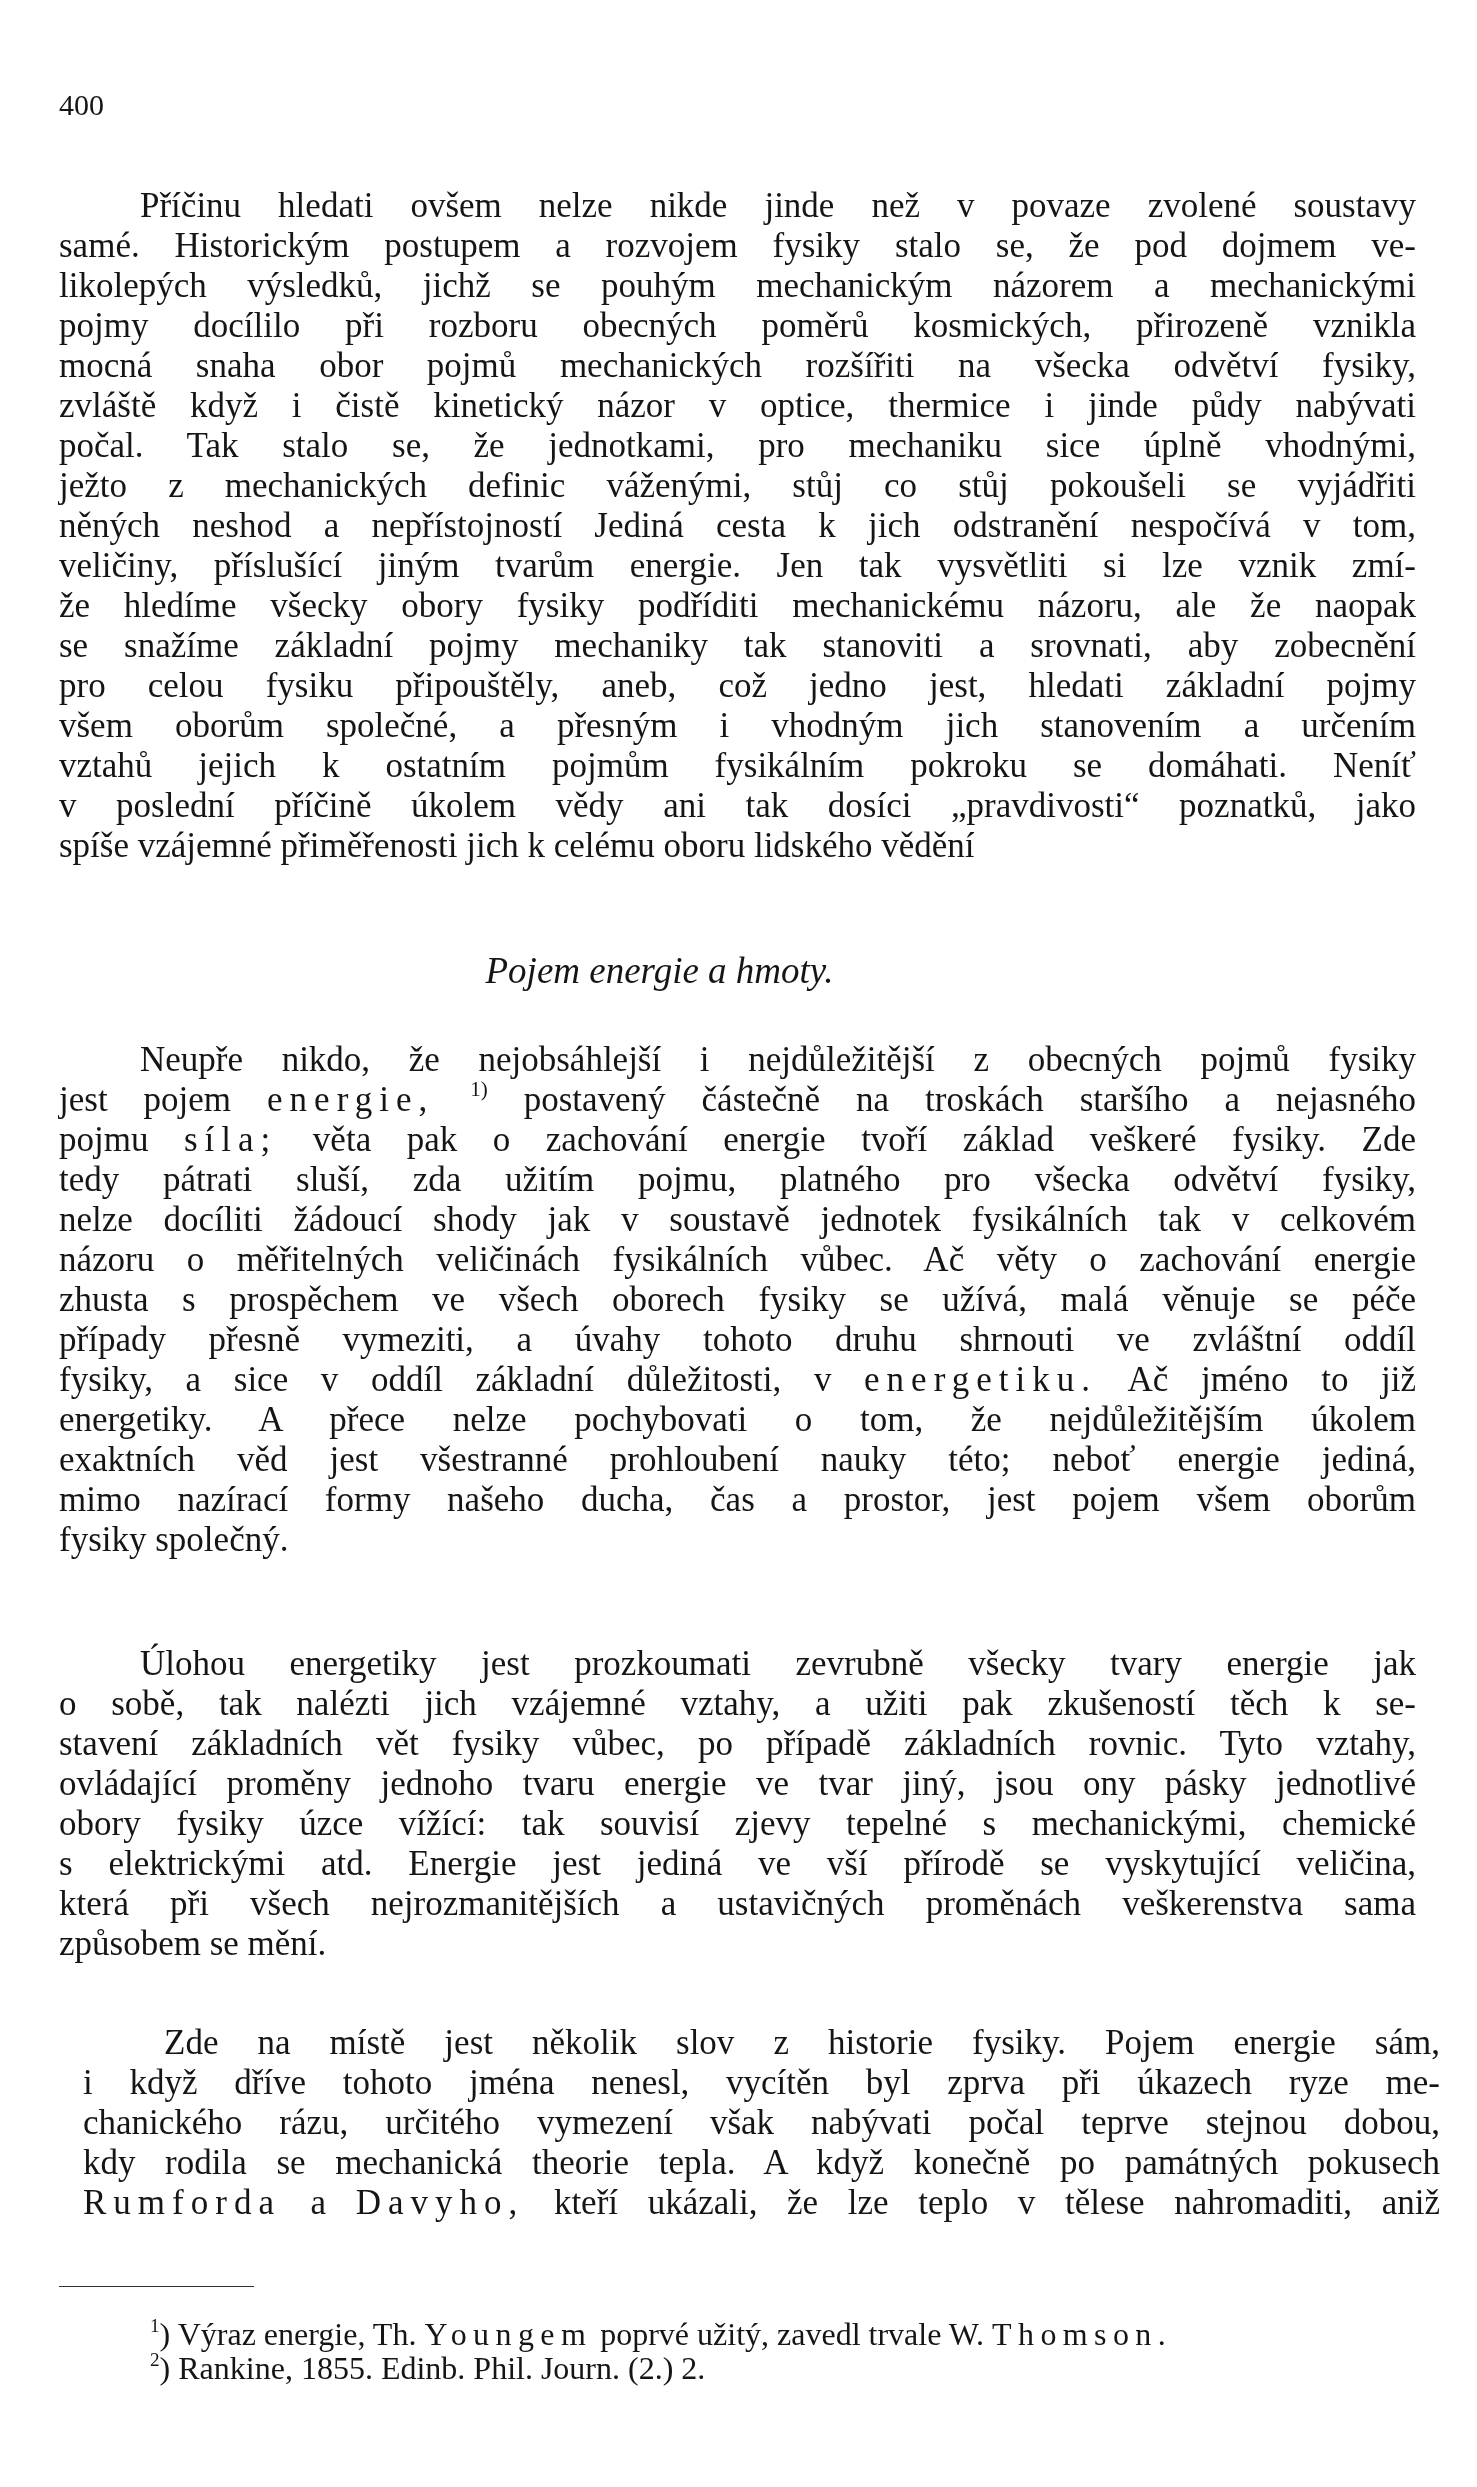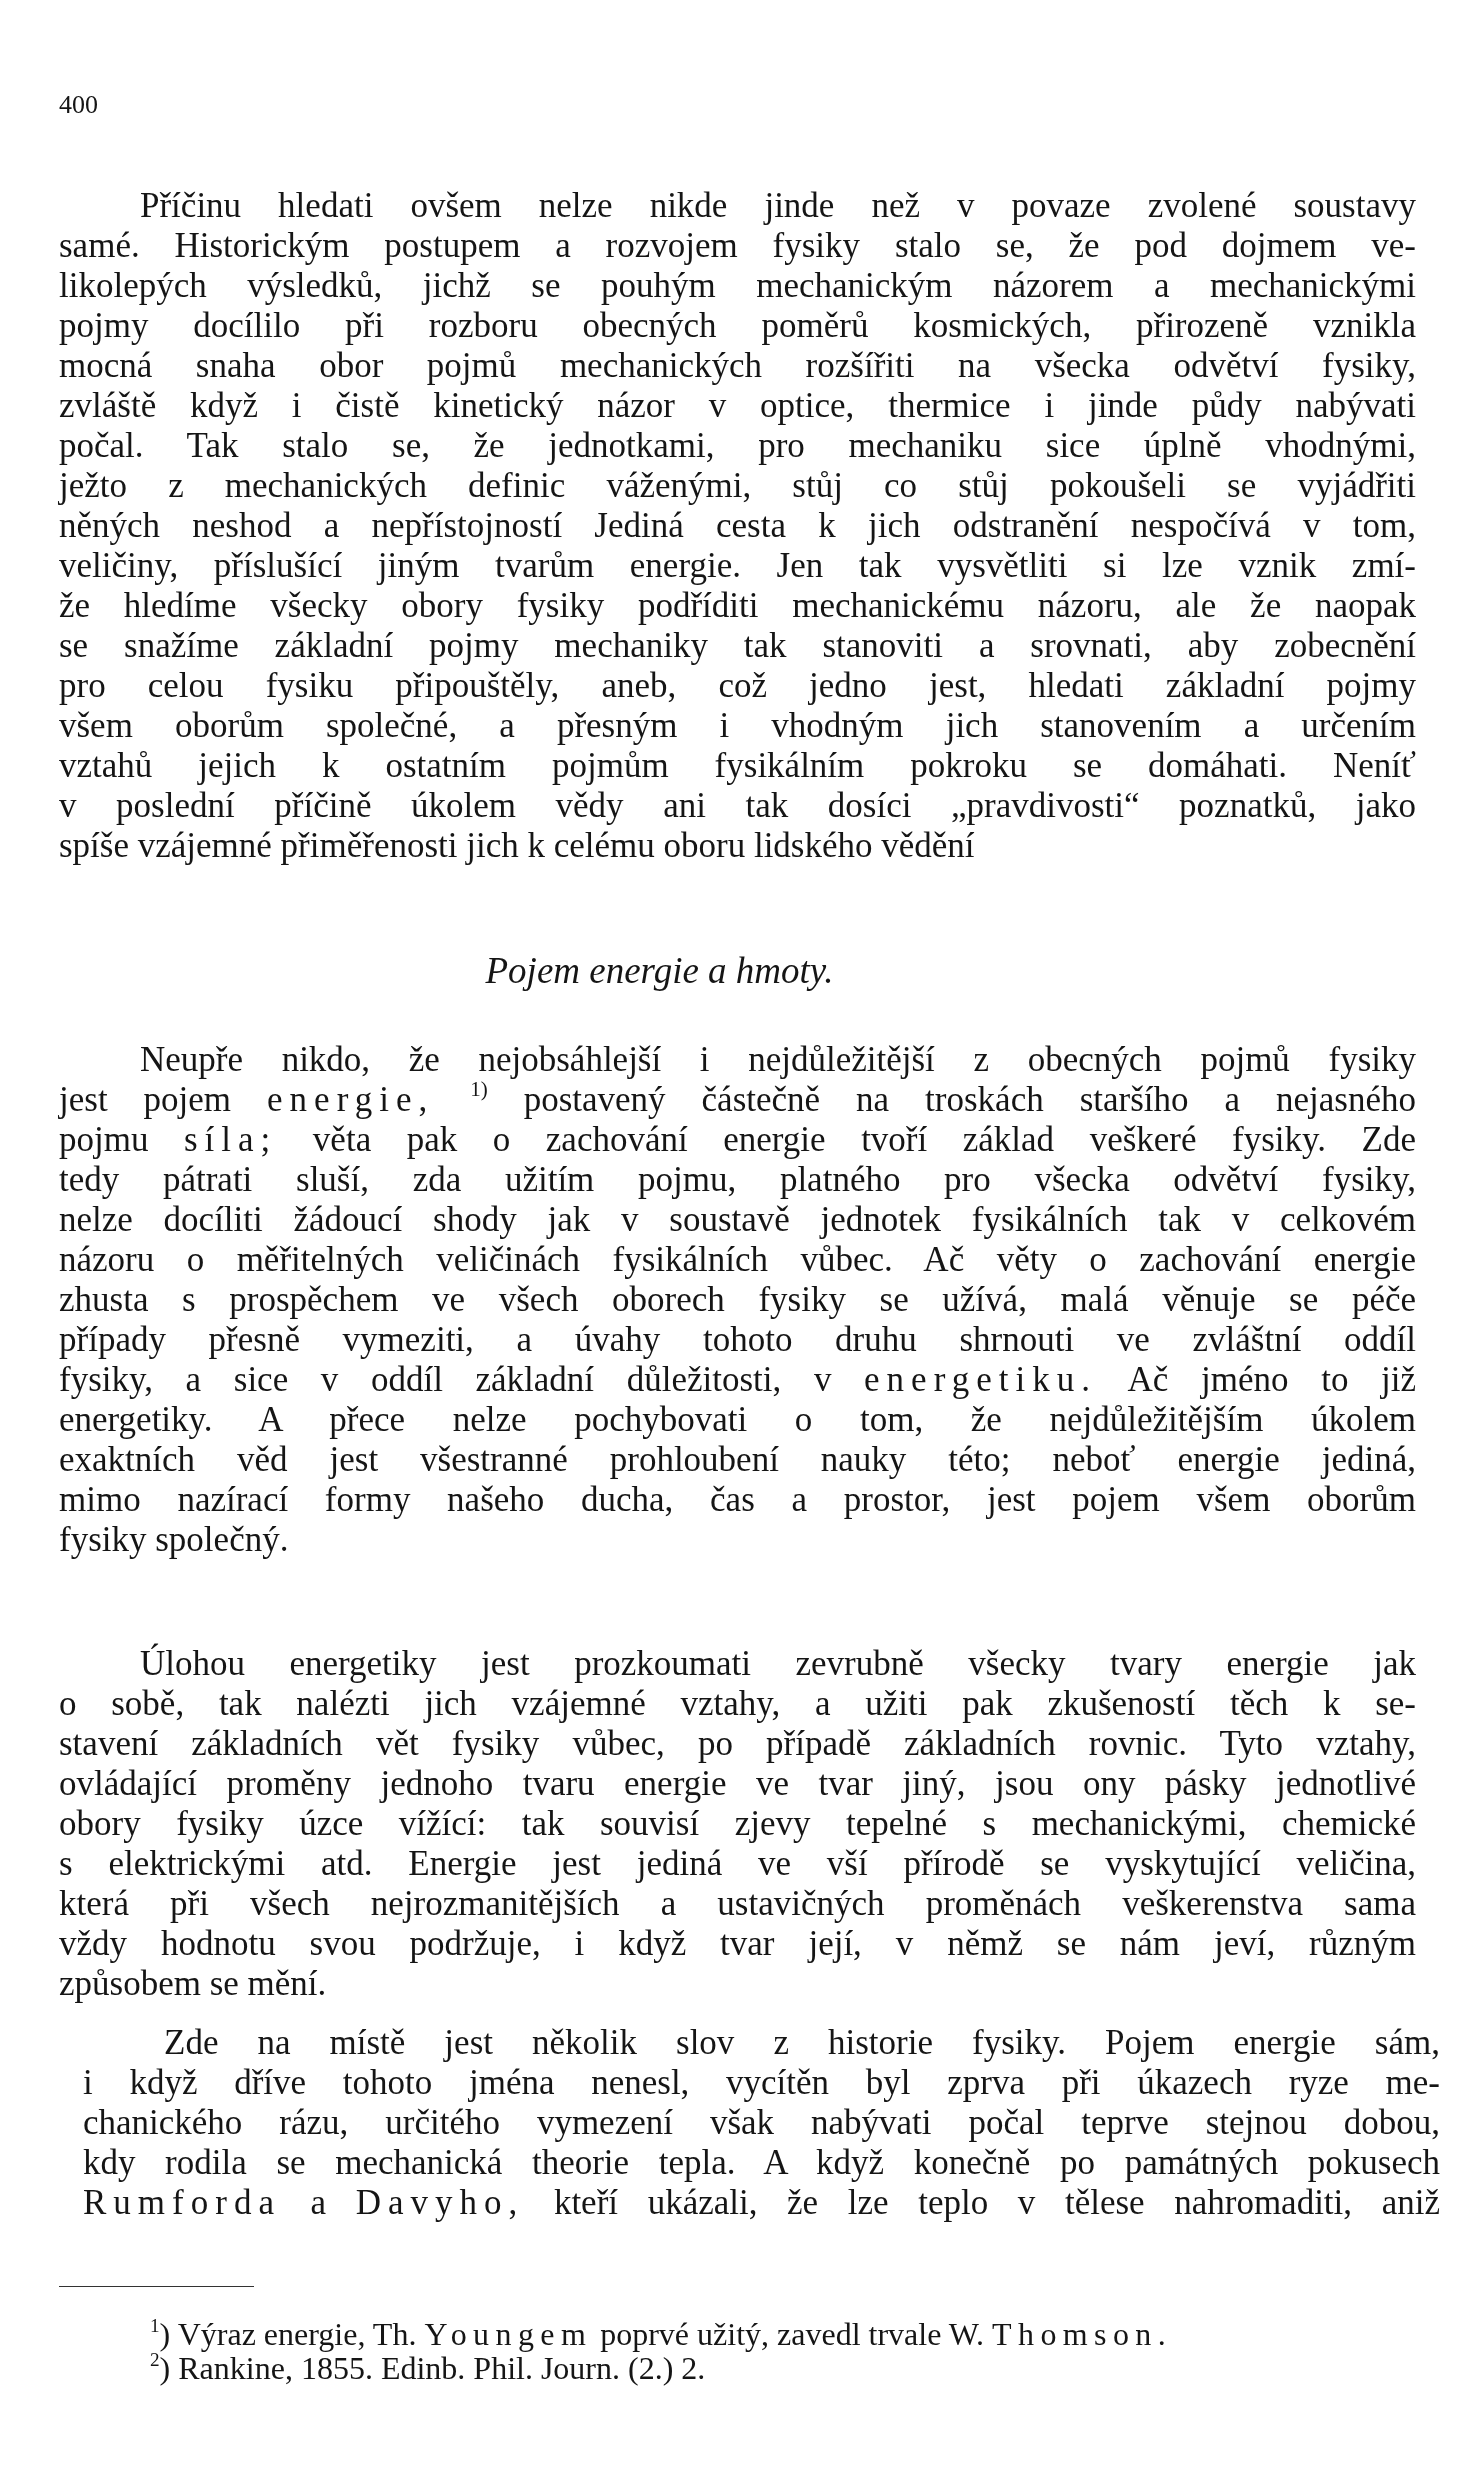--- a/index.html
+++ b/index.html
@@ -1,18 +1,18 @@
 <!DOCTYPE html>
 <html style="font-size:15px"><head>
 <meta charset="utf-8">
 <style>
   html, body { margin: 0; padding: 0; background: #ffffff; }
   body { width: 1477px; height: 2487px; position: relative; overflow: hidden;
          font-family: "Liberation Serif", "DejaVu Serif", serif; color: #151515; }
-  .page-number { position: absolute; left: 59px; top: 86px; font-size: 26px; line-height: 37px; }
+  .page-number { position: absolute; left: 59px; top: 86px; font-size: 30px; line-height: 37px; }
   .block { position: absolute; left: 59px; width: 1357px; font-size: 35px; line-height: 40px; }
   .line { display: block; height: 40px; text-align: justify; text-align-last: justify; white-space: normal; }
   .line.last { text-align-last: left; }
   .line.indent { padding-left: 81px; }
   .sp { letter-spacing: 0.2em; }
   .sup { font-size: 0.6em; vertical-align: 0.7em; line-height: 0; }
   #para1 { top: 186px; }
   .section-title { position: absolute; left: 0; width: 1319px; top: 947px; text-align: center;
                    font-style: italic; font-size: 37px; line-height: 47px; }
   #para2 { top: 1040px; }
@@ -67,21 +67,20 @@
       <span class="line last"><span>fysiky společný.</span></span>
     </div>
   <div class="block" id="para3">
       <span class="line indent"><span>Úlohou energetiky jest prozkoumati zevrubně všecky tvary energie jak</span></span>
       <span class="line"><span>o sobě, tak nalézti jich vzájemné vztahy, a užiti pak zkušeností těch k se-</span></span>
       <span class="line"><span>stavení základních vět fysiky vůbec, po případě základních rovnic. Tyto vztahy,</span></span>
       <span class="line"><span>ovládající proměny jednoho tvaru energie ve tvar jiný, jsou ony pásky jednotlivé</span></span>
       <span class="line"><span>obory fysiky úzce vížící: tak souvisí zjevy tepelné s mechanickými, chemické</span></span>
       <span class="line"><span>s elektrickými atd. Energie jest jediná ve vší přírodě se vyskytující veličina,</span></span>
       <span class="line"><span>která při všech nejrozmanitějších a ustavičných proměnách veškerenstva sama</span></span>
-      <span class="line"><span>vždy hodnotu svou podržuje, i když tvar její, v němž se nám jeví, různým</span></span>
       <span class="line last"><span>způsobem se mění.</span></span>
     </div>
   <div class="block" id="para4">
       <span class="line indent"><span>Zde na místě jest několik slov z historie fysiky. Pojem energie sám,</span></span>
       <span class="line"><span>i když dříve tohoto jména nenesl, vycítěn byl zprva při úkazech ryze me-</span></span>
       <span class="line"><span>chanického rázu, určitého vymezení však nabývati počal teprve stejnou dobou,</span></span>
       <span class="line"><span>kdy rodila se mechanická theorie tepla. A když konečně po památných pokusech</span></span>
       <span class="line"><span class="sp">Rumforda</span><span> a </span><span class="sp">Davyho,</span><span> kteří ukázali, že lze teplo v tělese nahromaditi, aniž</span></span>
     </div>
 

